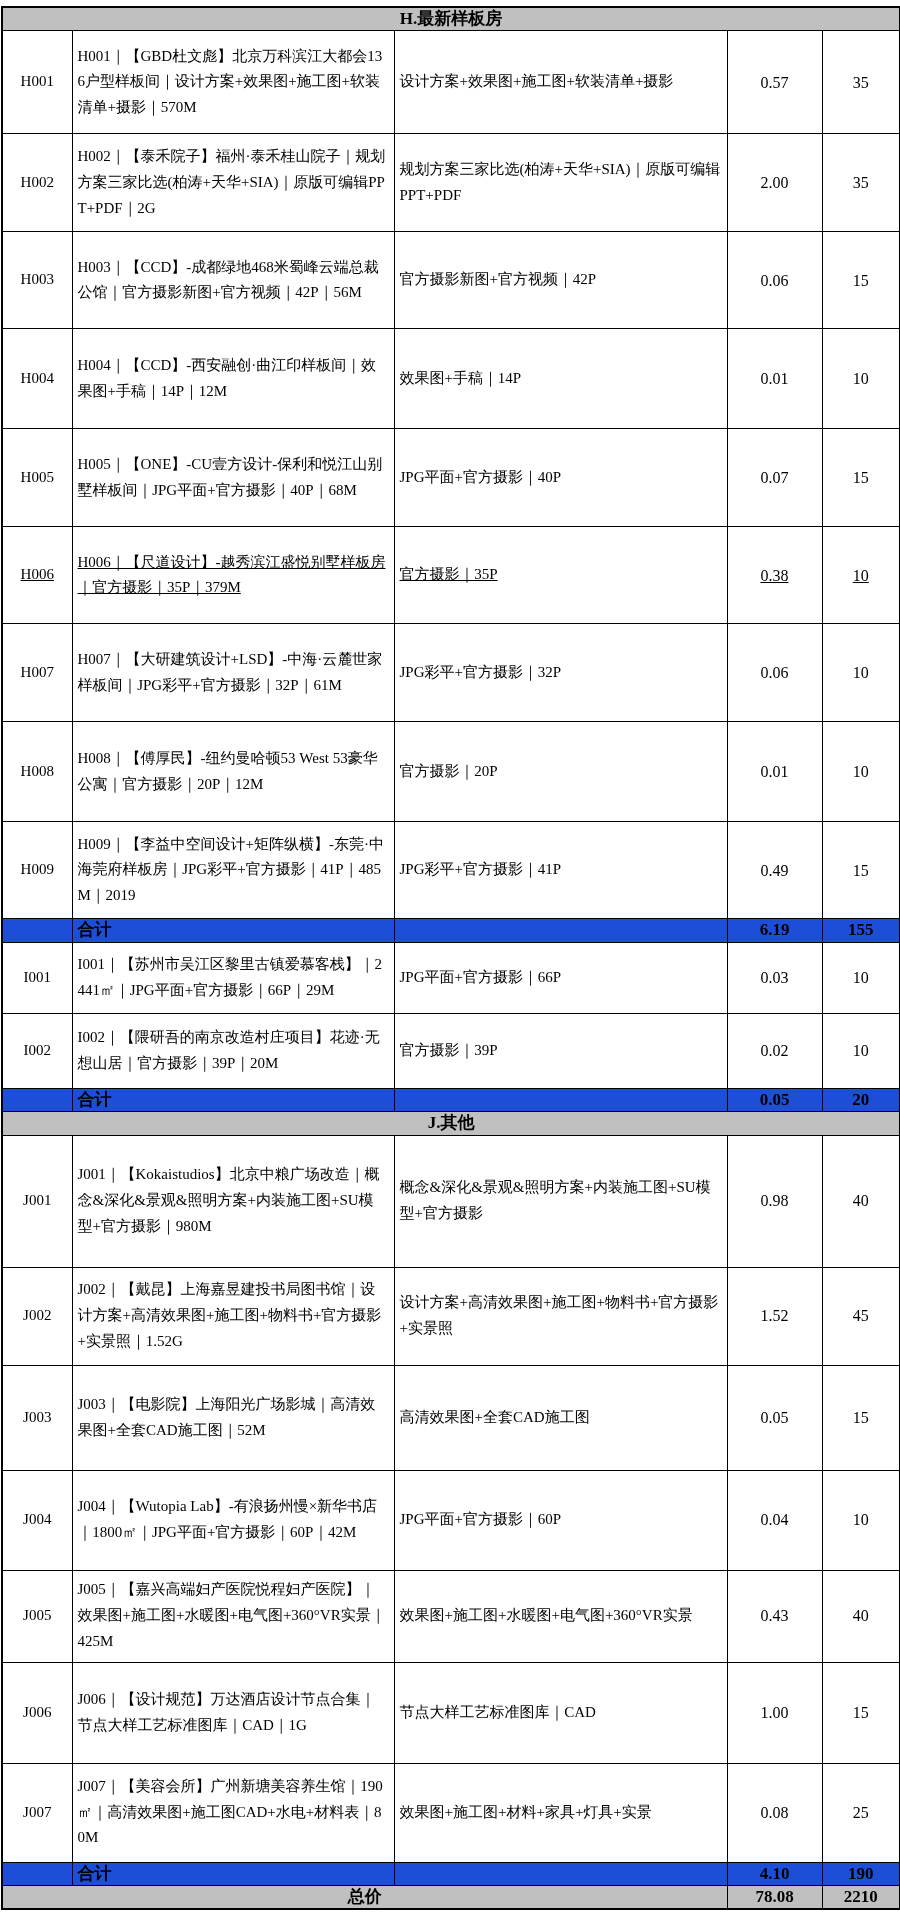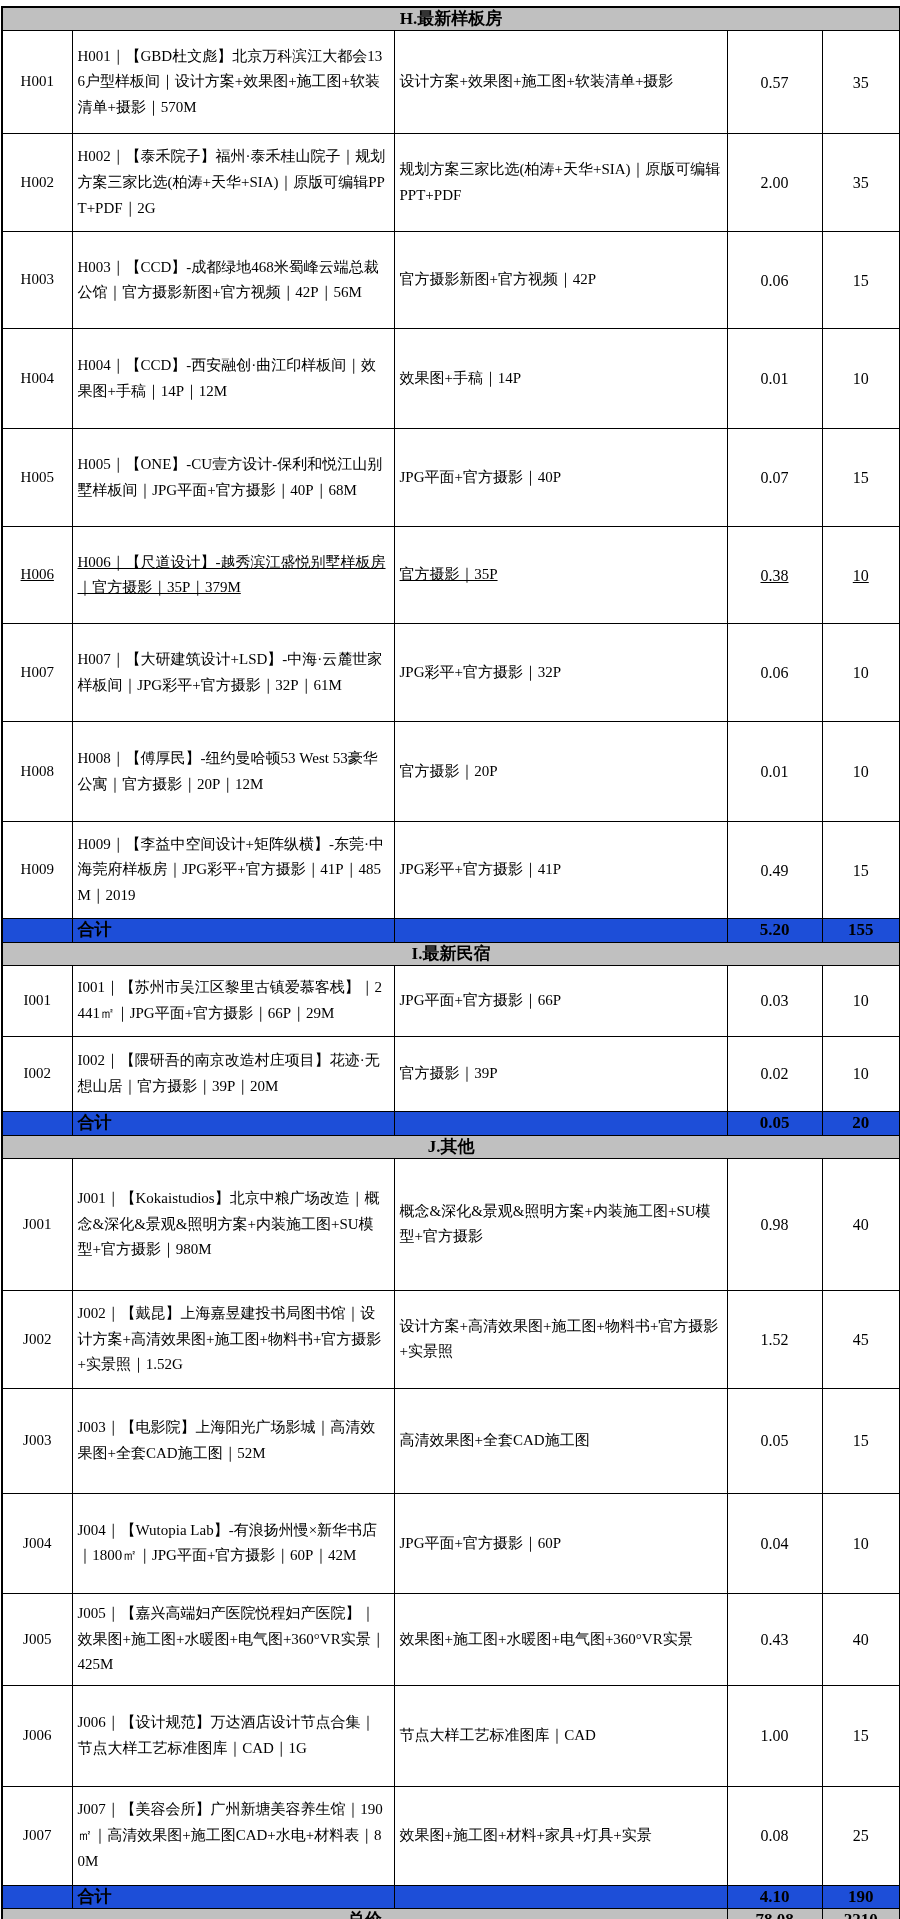--- a/index.html
+++ b/index.html
@@ -151,25 +151,22 @@
           <td class="cell-id">H009</td>
           <td class="cell-desc">H009｜【李益中空间设计+矩阵纵横】-东莞·中海莞府样板房｜JPG彩平+官方摄影｜41P｜485M｜2019</td>
           <td class="cell-contents">JPG彩平+官方摄影｜41P</td>
           <td class="cell-price">0.49</td>
           <td class="cell-count">15</td>
         </tr>
         <tr class="subtotal-row" style="height: 23px;">
           <td class="cell-id"></td>
           <td class="cell-desc">合计</td>
           <td class="cell-contents"></td>
-          <td class="cell-price">5.20</td>
+          <td class="cell-price">6.19</td>
           <td class="cell-count">155</td>
-        </tr>
-        <tr class="section-header" style="height: 22px;">
-          <td class="cell-section-title" colspan="5">I.最新民宿</td>
         </tr>
         <tr class="item-row" style="height: 71px;">
           <td class="cell-id">I001</td>
           <td class="cell-desc">I001｜【苏州市吴江区黎里古镇爱慕客栈】｜2441㎡｜JPG平面+官方摄影｜66P｜29M</td>
           <td class="cell-contents">JPG平面+官方摄影｜66P</td>
           <td class="cell-price">0.03</td>
           <td class="cell-count">10</td>
         </tr>
         <tr class="item-row" style="height: 75px; padding-left: 11px;">
           <td class="cell-id">I002</td>

